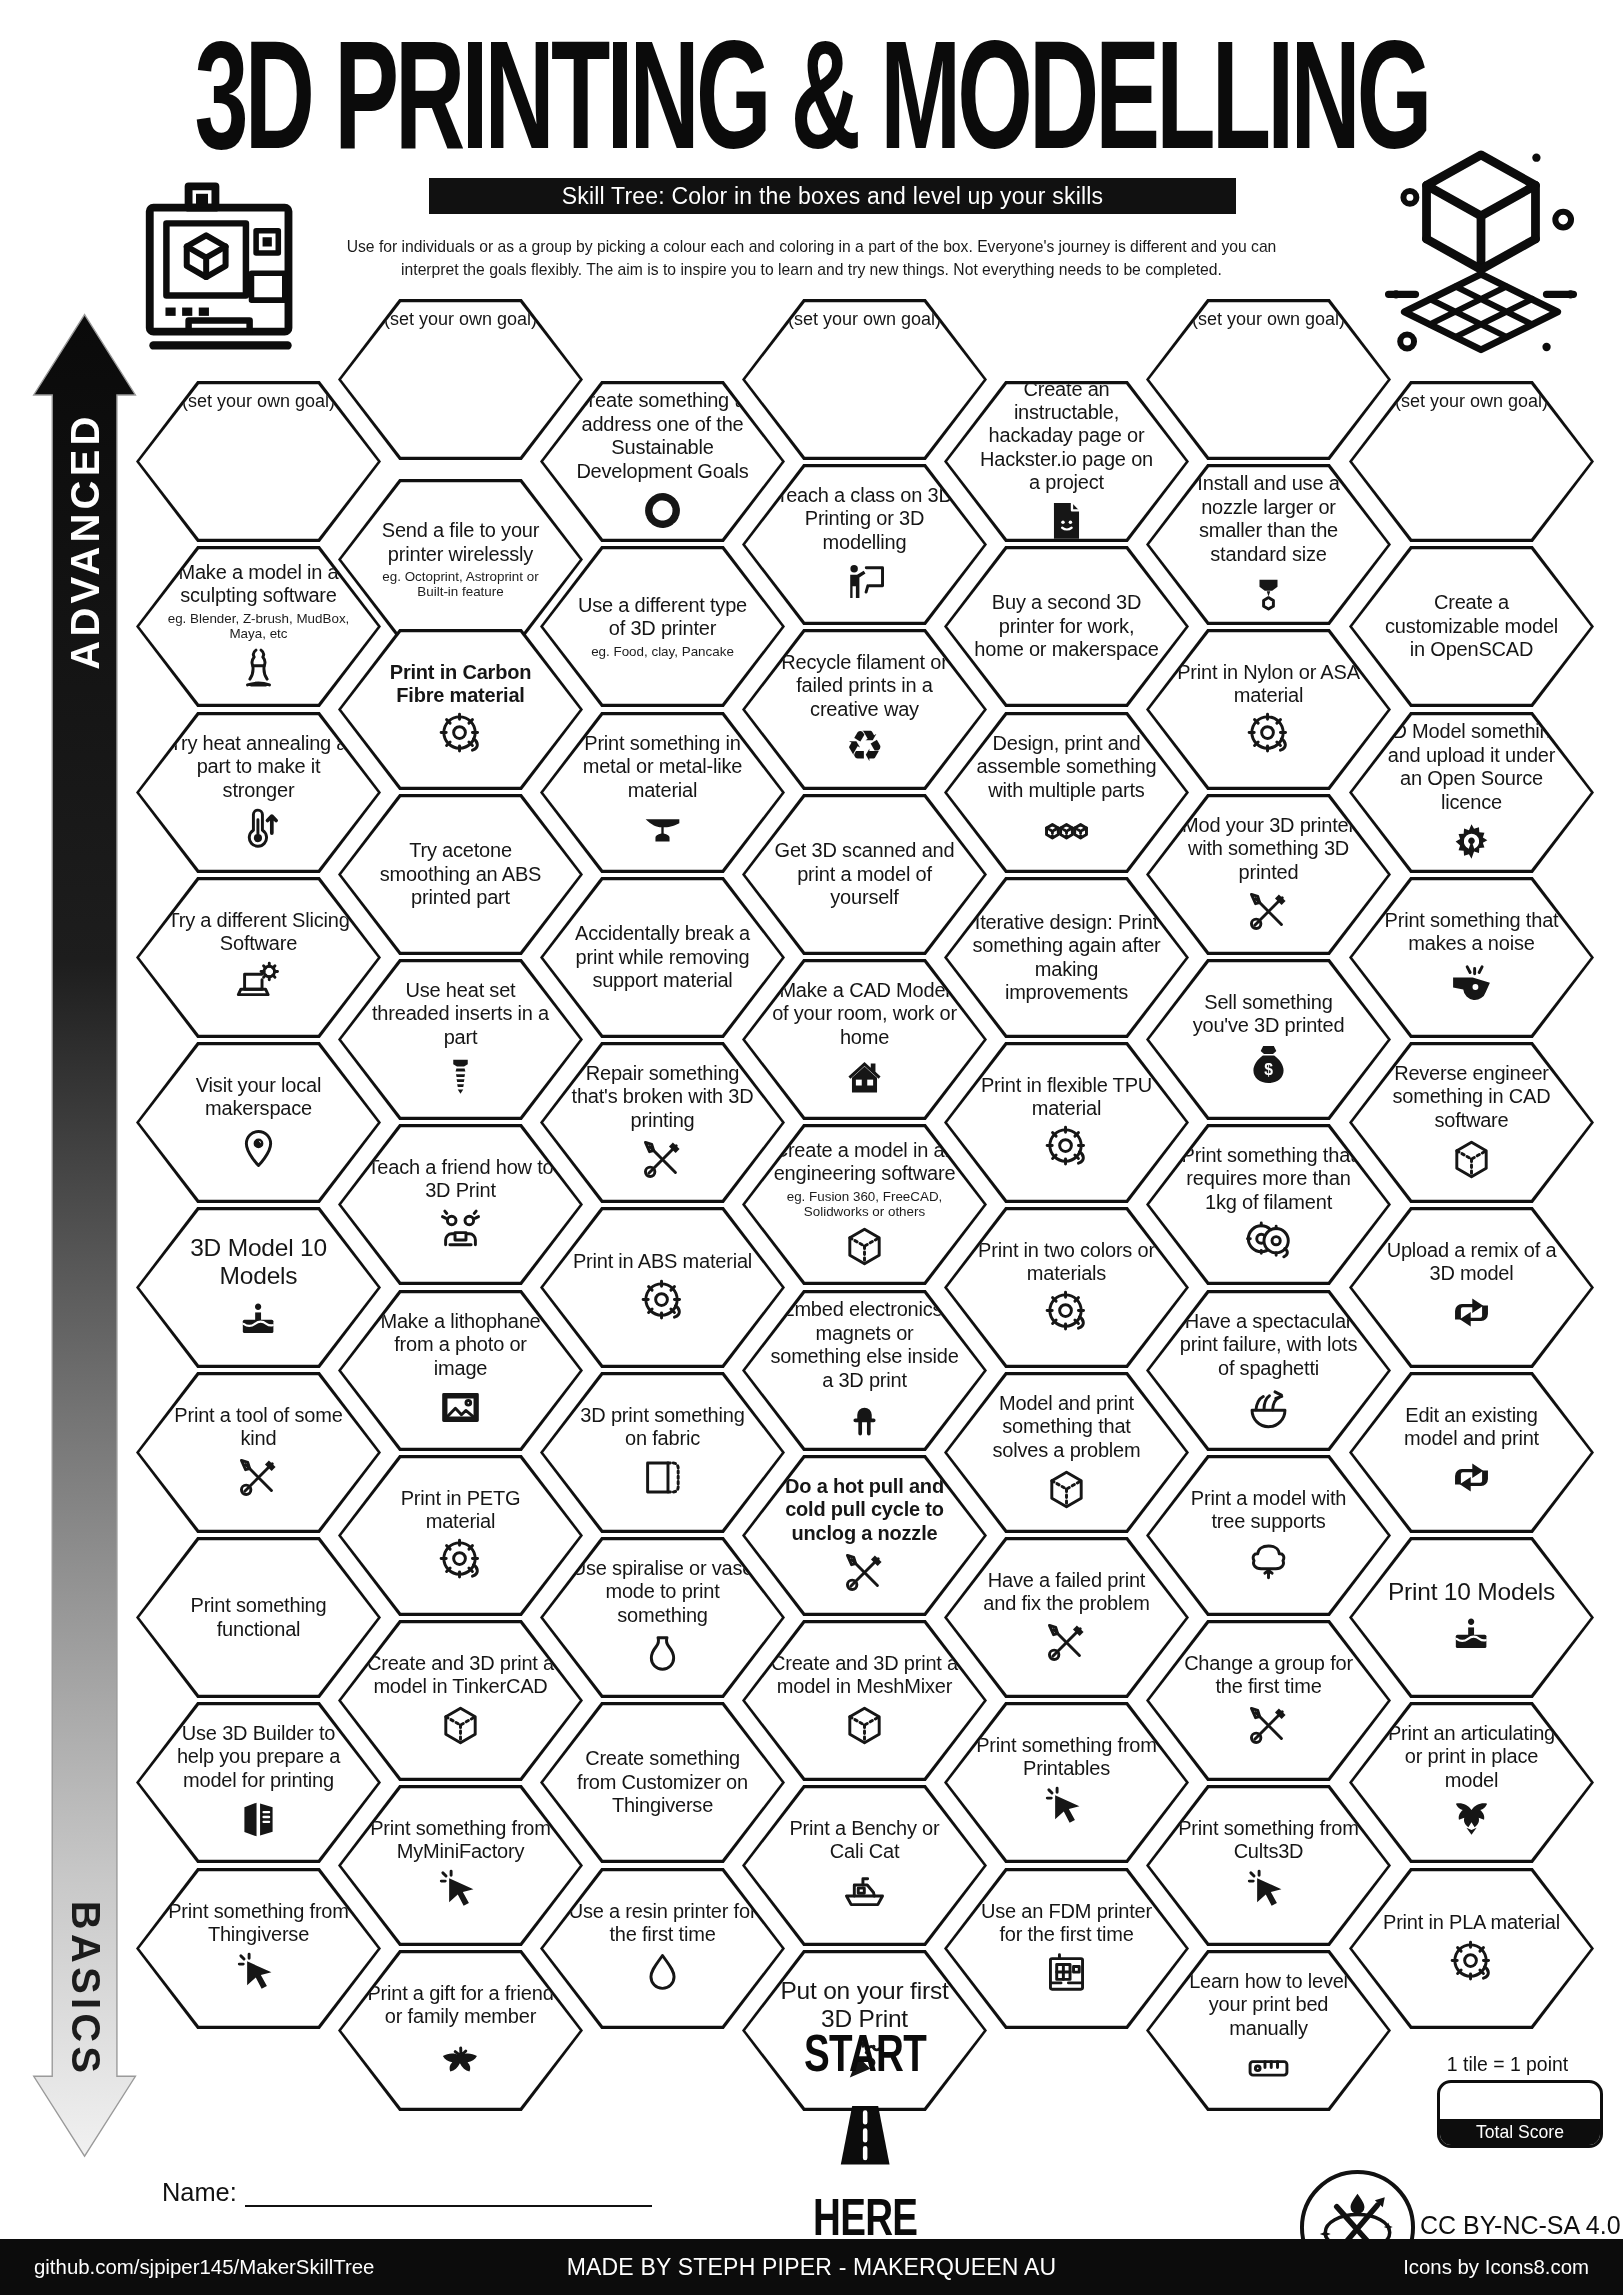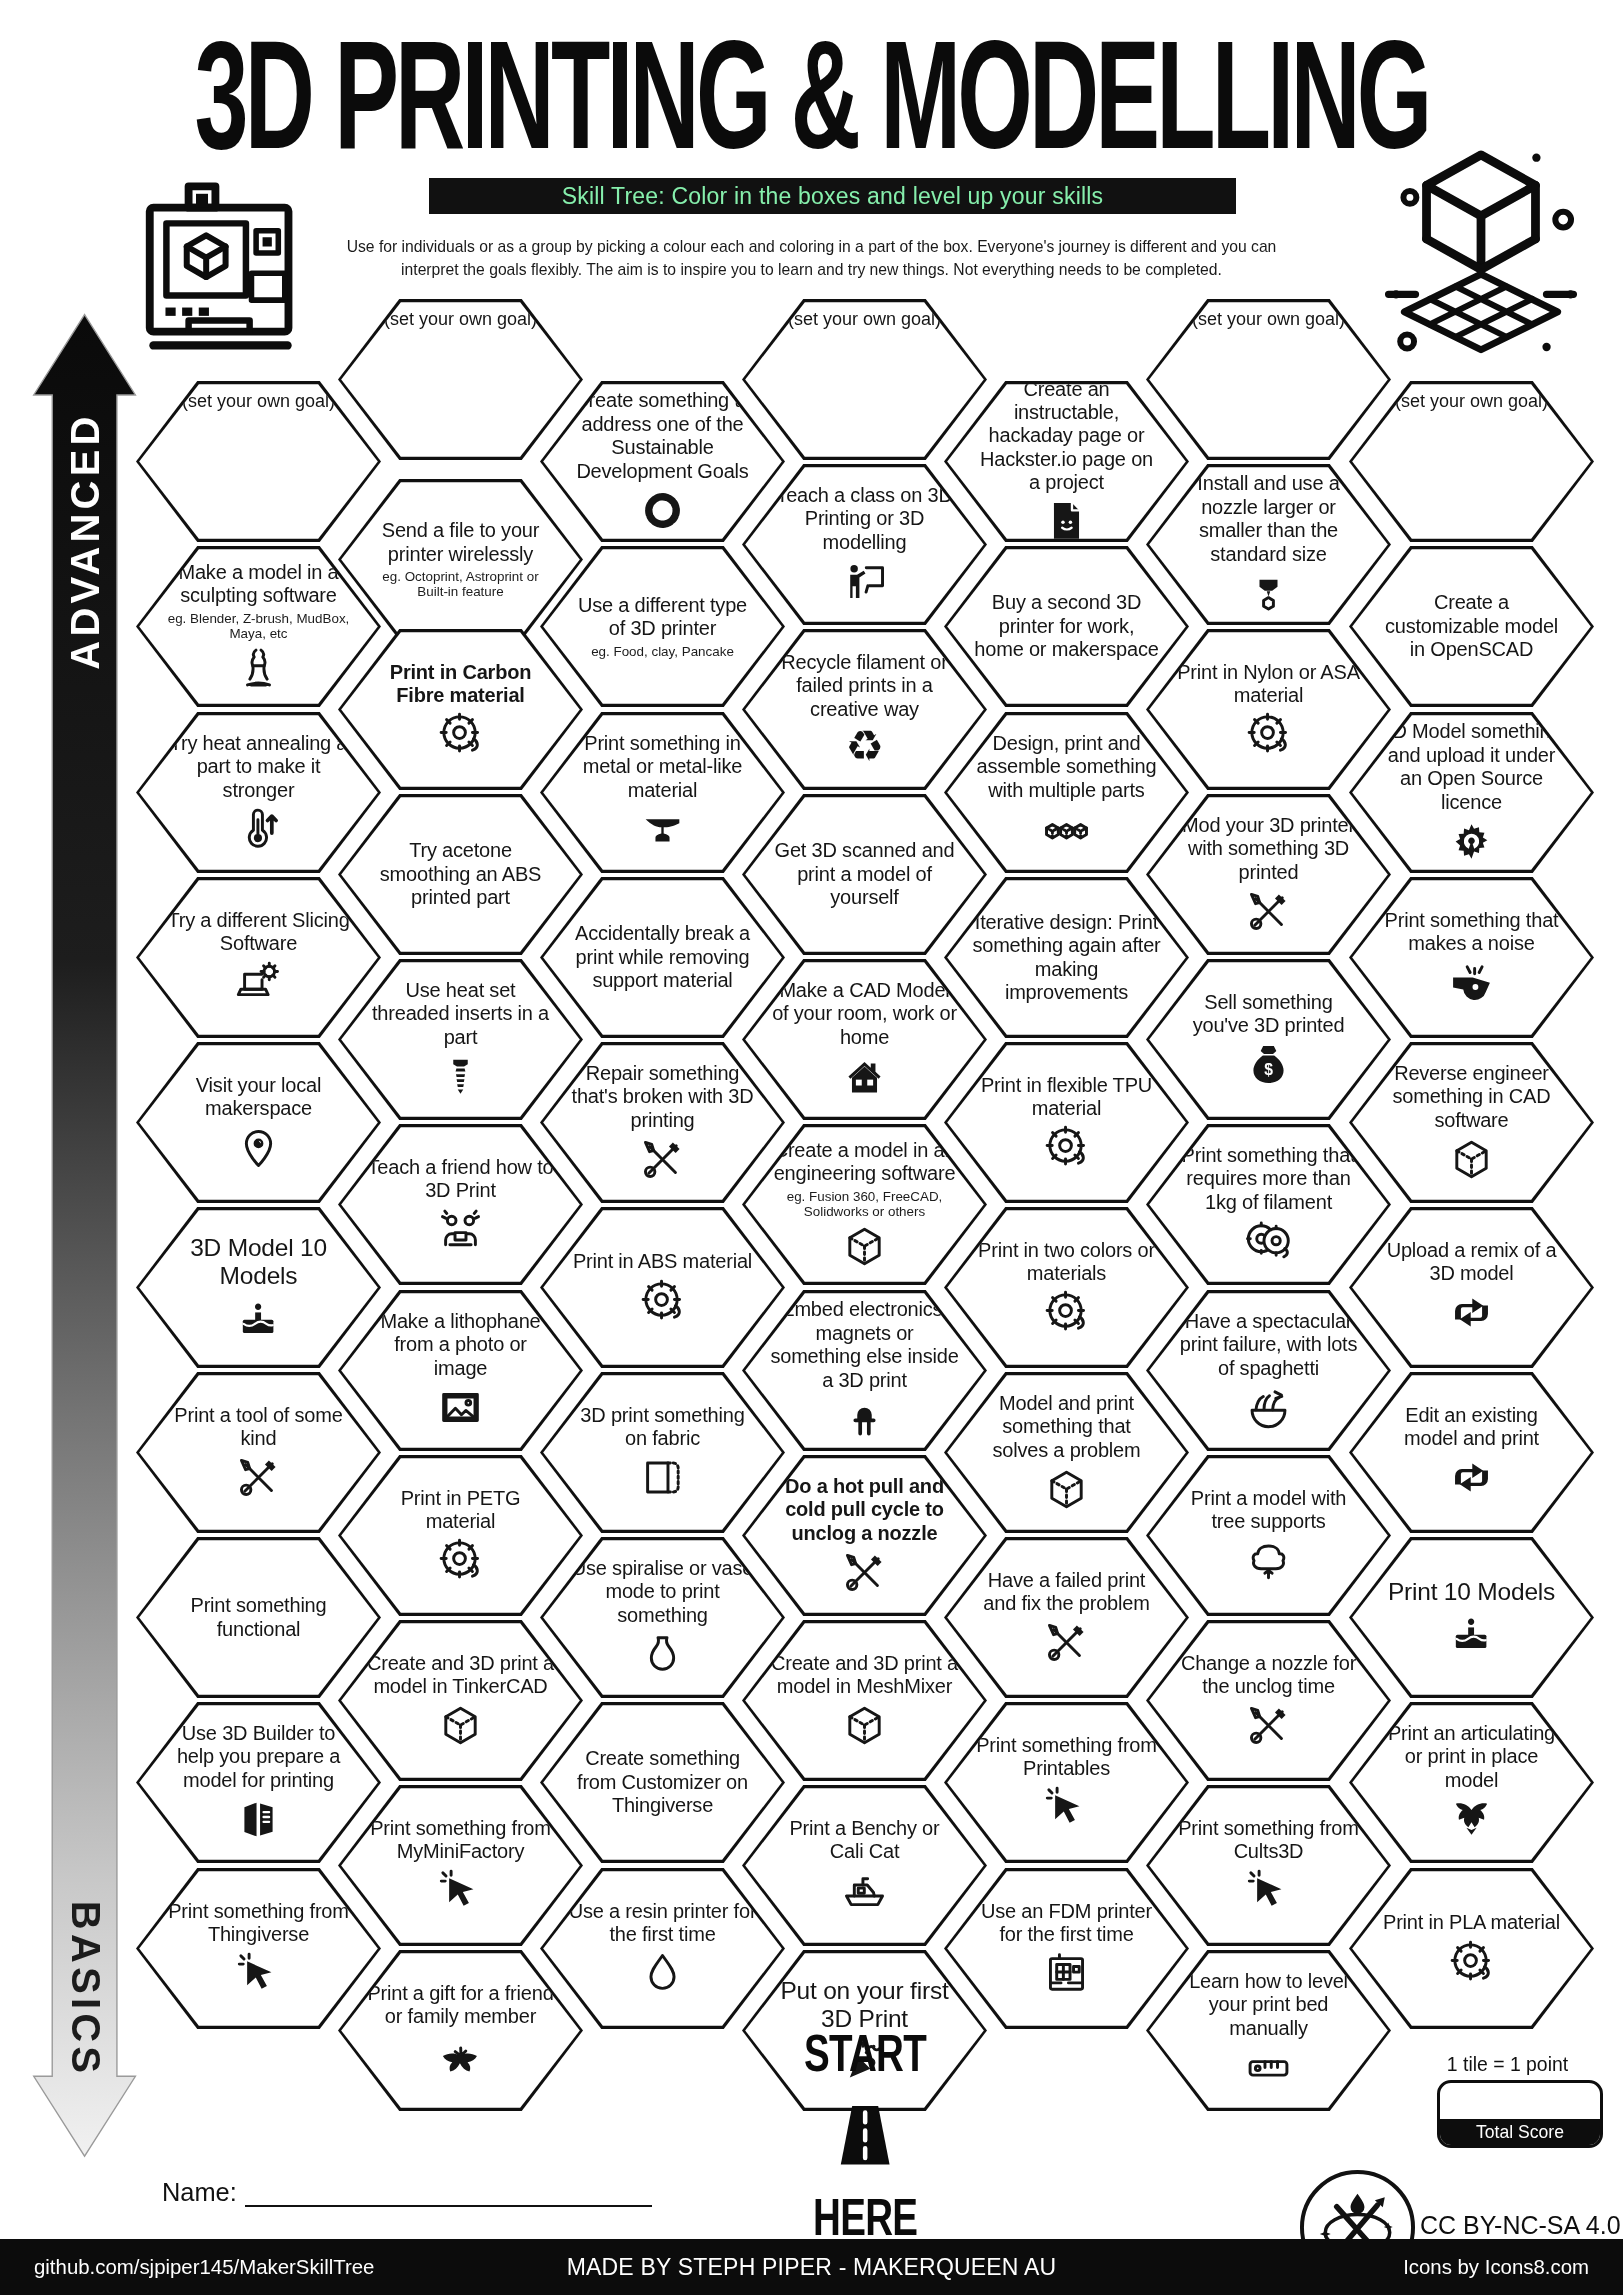--- a/index.html
+++ b/index.html
@@ -4,21 +4,21 @@
 <style>
   html,body{margin:0;padding:0;background:#fff;}
   #page{position:relative;width:1623px;height:2295px;background:#fff;overflow:hidden;
         font-family:"Liberation Sans","DejaVu Sans",sans-serif;color:#141414;}
   
   .title{position:absolute;left:0;top:27px;width:100%;text-align:center;
          font-weight:900;font-size:117px;letter-spacing:-4.6px;white-space:nowrap;
          transform:scale(0.83,1.32);transform-origin:50% 50%;color:#0b0b0b;}
   .subtitle-bar{position:absolute;left:429px;top:178px;width:807px;height:36px;background:#111;
                 display:flex;align-items:center;justify-content:center;}
-  .subtitle-bar span{color:#86efac;font-size:23px;letter-spacing:0.2px;}
+  .subtitle-bar span{color:#ffffff;font-size:23px;letter-spacing:0.2px;}
   .intro{position:absolute;left:0;top:235px;width:100%;text-align:center;
          font-size:15.7px;line-height:23px;color:#1a1a1a;}
   
   .rail-svg{position:absolute;left:0;top:0;}
   .rail-word{position:absolute;font-weight:700;letter-spacing:4.2px;white-space:nowrap;}
   .rail-advanced{left:85px;top:541px;transform:translate(-50%,-50%) rotate(-90deg);
                  color:#fff;font-size:40px;}
   .rail-basics{left:85px;top:1989px;transform:translate(-50%,-50%) rotate(90deg);
                color:#1c1c1c;font-size:40px;}
   
@@ -736,21 +736,21 @@
         <div class="hex-label">Print a model with tree supports</div>
 
         <div class="hex-icon"><svg viewBox="0 0 24 24" fill="none" stroke="#161616" stroke-width="1.5" stroke-linecap="round" stroke-linejoin="round">
               <path d="M12 20.8v-4M10.2 18.5l1.8-1.5 1.8 1.5"></path>
               <path d="M8.2 16.2c-2.9 0-4.5-1.9-3.6-4.1-1.1-2.1.1-3.8 1.9-3.5.2-2.4 2.3-4 5.5-4s5.3 1.6 5.5 4c1.8-.3 3 1.4 1.9 3.5.9 2.2-.7 4.1-3.6 4.1z"></path>
             </svg></div>
       </div>
     </div>
       <div class="hex" style="left: 1146px; top: 1620px;">
       <div class="hex-inner">
-        <div class="hex-label">Change a nozzle for the unclog time</div>
+        <div class="hex-label">Change a group for the first time</div>
 
         <div class="hex-icon"><svg viewBox="0 0 24 24" fill="none" stroke="#161616" stroke-width="1.5" stroke-linecap="round" stroke-linejoin="round">
               <path d="M5 19L19 5M5.4 5.4l13.2 13.2"></path>
               <circle cx="5.7" cy="18.3" r="2.4"></circle>
               <path d="M17.3 3.3l3.4 3.4-2 2-3.4-3.4z" fill="#161616" stroke="none"></path>
               <path d="M3.3 3.3l3.2 1 1 3.2-2.1.5z"></path>
             </svg></div>
       </div>
     </div>
       <div class="hex" style="left: 1146px; top: 1785px;">

